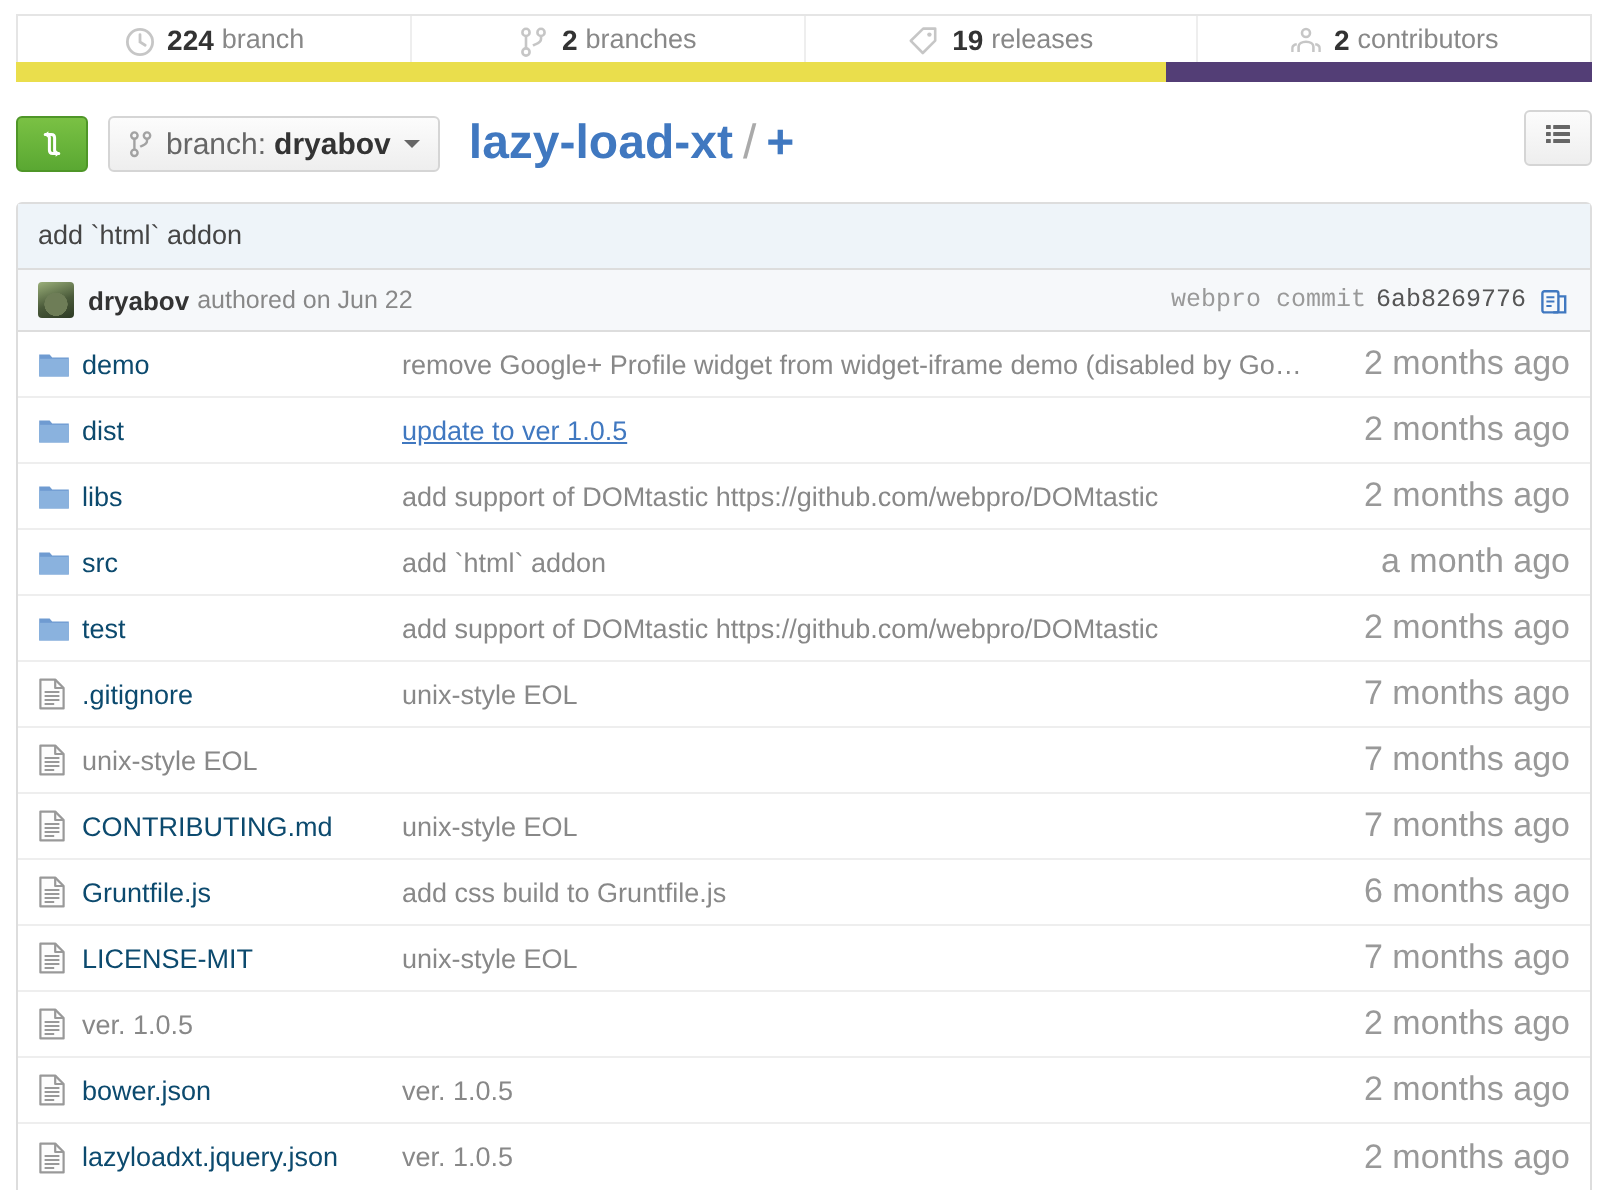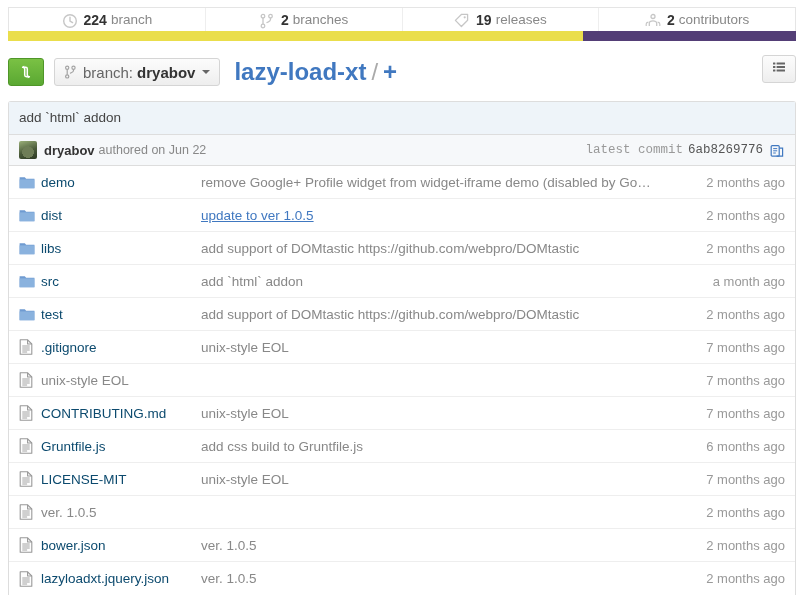--- a/index.html
+++ b/index.html
@@ -249,21 +249,21 @@
     color: #4078c0;
     text-decoration: underline;
     cursor: pointer;
     text-align: right;
   }
   .col-age {
     width: 116px;
     flex: 0 0 auto;
     text-align: right;
     color: #999999;
-    font-size: 13px;
+    font-size: 17px;
     white-space: nowrap;
   }
 </style>
 </head>
 <body>
 
 <div class="page">
 
   <div class="numbers-summary">
 
@@ -374,21 +374,21 @@
   <div class="commit-box">
 
     <div class="commit-title">add `html` addon</div>
 
     <div class="commit-meta">
       <span class="avatar"></span>
       <a class="commit-author">dryabov</a>
       <span class="commit-authored">authored on Jun 22</span>
 
       <span class="commit-right">
-        <span class="lbl">latest commit</span>
+        <span class="lbl">webpro commit</span>
         <span class="sha">6ab8269776</span>
         <span class="copy-ico">
           <svg width="16" height="16" viewBox="0 0 16 16">
             <rect x="2.2" y="2.6" width="8" height="10.6" rx="1" fill="none" stroke="#4078c0" stroke-width="1.2"></rect>
             <path d="M10.4 5.2h3.2v8h-6" fill="none" stroke="#4078c0" stroke-width="1.2"></path>
             <path d="M4.2 5.6h4M4.2 7.8h4M4.2 10h2.6" stroke="#4078c0" stroke-width="1"></path>
           </svg>
         </span>
       </span>
     </div>

